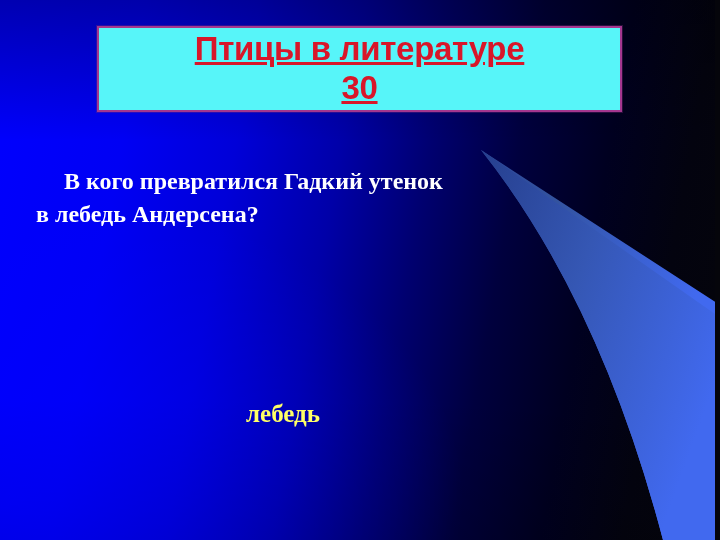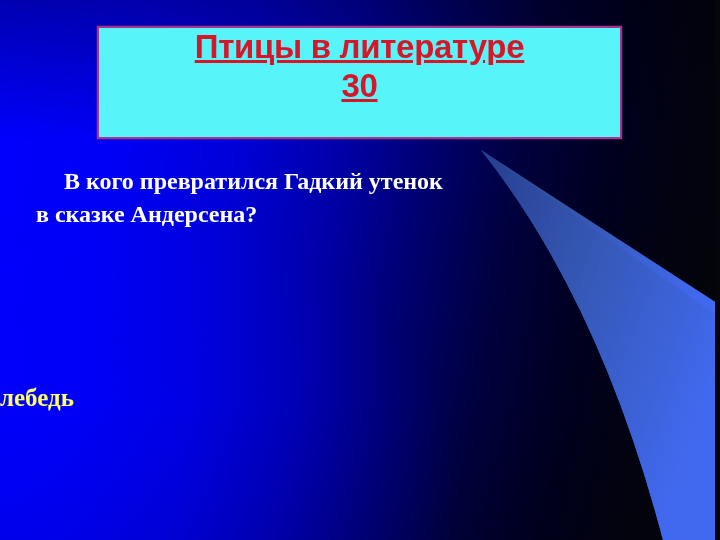--- a/index.html
+++ b/index.html
@@ -51,25 +51,26 @@
     background: #05050b;
     pointer-events: none;
   }
 
   
   #title-box {
     position: absolute;
     left: 97px;
     top: 26px;
     width: 525px;
-    height: 113px;
+    height: 86px;
     background: #57f5f9;
     border: 2px solid #a4368f;
     box-sizing: border-box;
     display: flex;
+    align-items: center;
     justify-content: center;
     box-shadow: 0 0 0 1px rgba(120,40,120,0.35);
   }
   #title-text {
     font-family: "Liberation Sans", sans-serif;
     font-weight: bold;
     font-size: 33px;
     line-height: 1.18;
     color: #d81629;
     text-align: center;
@@ -98,22 +99,23 @@
   }
   #question .para.p2 {
     text-indent: 0;
     margin-top: 2px;
   }
 
   
   #answer {
     position: absolute;
     left: 0px;
-    top: 384px;
+    top: 400px;
     width: 566px;
+    text-align: center;
     color: #ffff66;
     font-family: "Liberation Serif", serif;
     font-weight: bold;
     font-size: 25px;
     line-height: 1.1;
   }
 </style>
 </head>
 <body>
 
@@ -145,18 +147,18 @@
 
   <div id="right-edge"></div>
 
   <div id="title-box">
     <div id="title-text">Птицы в литературе
 30</div>
   </div>
 
   <div id="question">
     <p class="para p1">В кого превратился Гадкий утенок</p>
-    <p class="para p2">в сказке Андерсена?</p>
+    <p class="para p2">в лебедь Андерсена?</p>
   </div>
 
   <div id="answer">лебедь</div>
 
 </div>
 
 </body></html>

